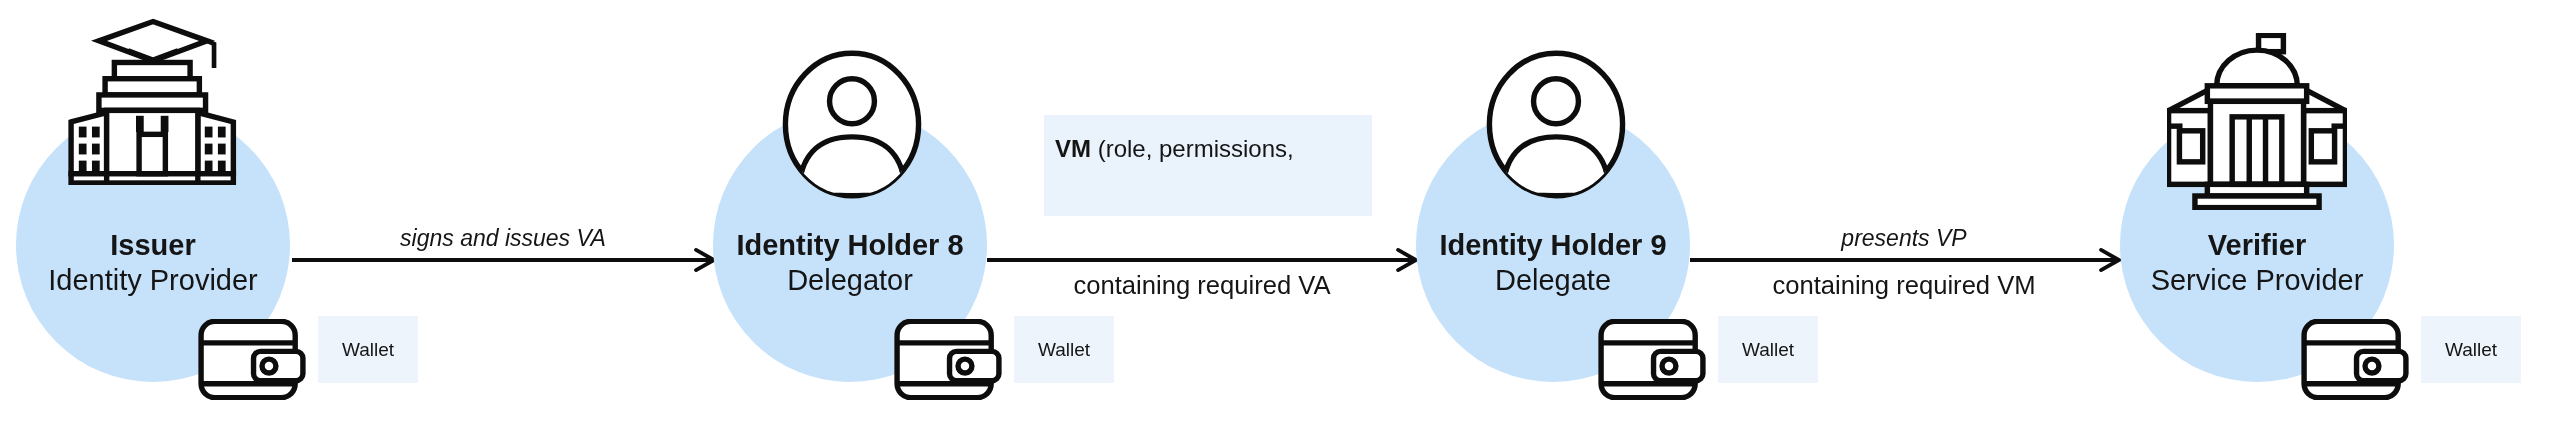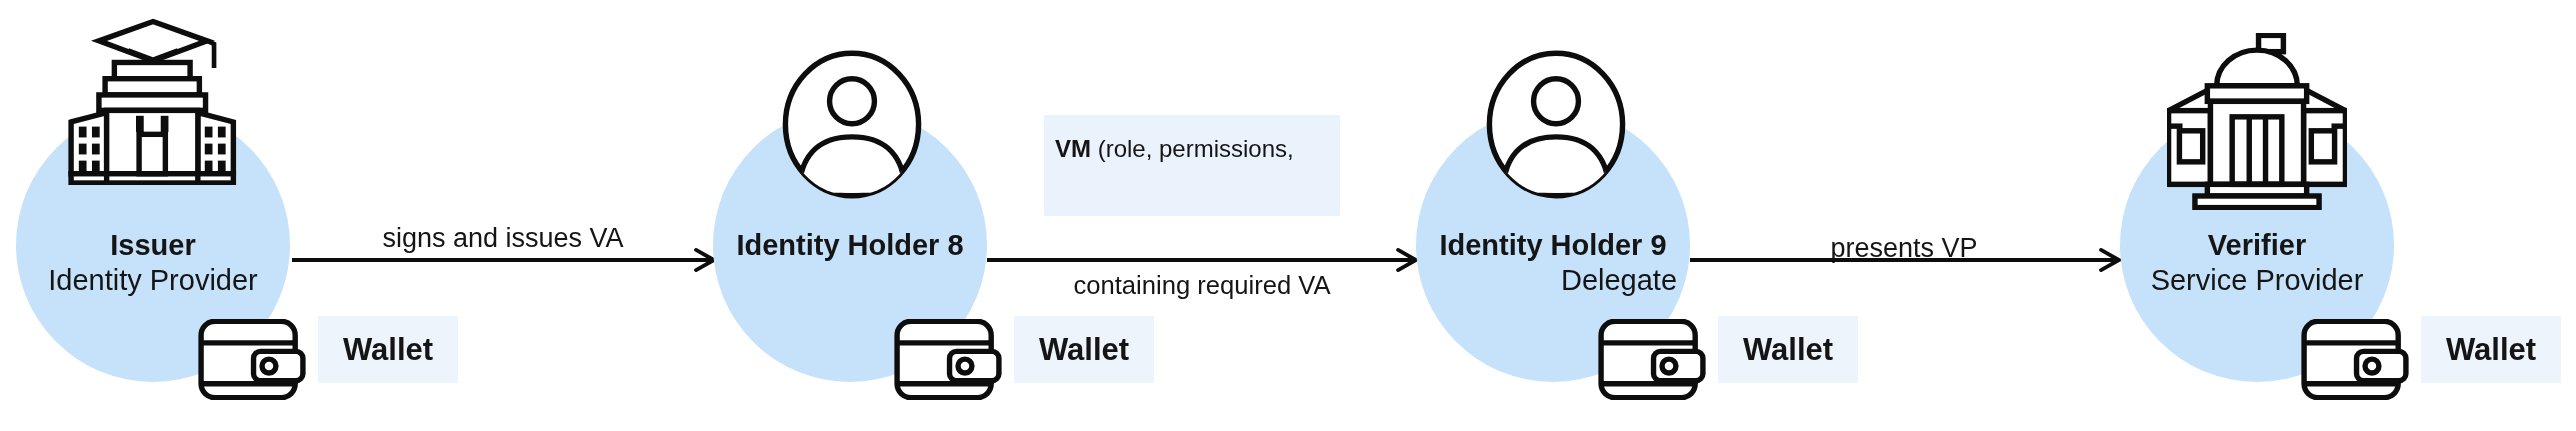--- a/index.html
+++ b/index.html
@@ -10,24 +10,24 @@
     --text:#151515;
   }
   html,body{margin:0;padding:0;background:#fff;}
   body{font-family:"Liberation Sans", sans-serif;color:var(--text);}
   .diagram{position:relative;width:2576px;height:432px;background:#fff;overflow:hidden;}
   .abs{position:absolute;}
   .circle{position:absolute;width:274px;height:274px;border-radius:50%;background:var(--node-circle);top:108px;}
   .node-title{position:absolute;width:356px;text-align:center;font-size:29px;font-weight:bold;line-height:33px;color:var(--text);}
   .node-sub{position:absolute;width:356px;text-align:center;font-size:29px;font-weight:normal;line-height:33px;color:var(--text);}
   .icon{position:absolute;}
-  .wallet-label{position:absolute;width:140px;height:67px;background:var(--wallet-bg);display:flex;align-items:center;justify-content:center;font-size:31px;font-weight:bold;color:var(--text);}
-  .arrow-label-top{position:absolute;transform:translateX(-50%);font-size:27px;line-height:31px;white-space:nowrap;color:var(--text);}
+  .wallet-label{position:absolute;width:100px;height:67px;background:var(--wallet-bg);display:flex;align-items:center;justify-content:center;font-size:19px;font-weight:normal;color:var(--text);}
+  .arrow-label-top{position:absolute;transform:translateX(-50%);font-size:23px;line-height:31px;white-space:nowrap;color:var(--text);font-style:italic;}
   .arrow-label-bottom{position:absolute;transform:translateX(-50%);font-size:25.6px;line-height:31px;white-space:nowrap;color:var(--text);text-align:right;}
-  .note{position:absolute;left:1044px;top:115px;width:296px;height:101px;background:var(--note-bg);box-sizing:border-box;padding:15.5px 9.3px 0 11px;font-size:24px;line-height:35px;color:var(--text);}
+  .note{position:absolute;left:1044px;top:115px;width:328px;height:101px;background:var(--note-bg);box-sizing:border-box;padding:15.5px 9.3px 0 11px;font-size:24px;line-height:35px;color:var(--text);}
   .note b{font-weight:bold;}
   svg{display:block;}
 </style>
 </head>
 <body>
 
 <div class="diagram">
 
   <div class="circle" style="left:16.3px"></div>
   <svg class="icon" style="left:68px;top:18px" width="170" height="167" viewBox="0 0 220 215">
@@ -87,20 +87,21 @@
     <defs>
         <clipPath id="pclip1">
           <ellipse cx="93" cy="96" rx="86" ry="92"></ellipse>
         </clipPath>
       </defs>
     <ellipse cx="93" cy="96" rx="86" ry="92" fill="#ffffff" stroke="#0d0d0d" stroke-width="7"></ellipse>
     <path d="M24,184 C26,128 58,112 93,112 C128,112 160,128 162,184" fill="#ffffff" stroke="#0d0d0d" stroke-width="7" clip-path="url(#pclip1)"></path>
     <circle cx="93" cy="66" r="29" fill="#ffffff" stroke="#0d0d0d" stroke-width="7"></circle>
   </svg>
   <div class="node-title" style="left:672px;top:229px">Identity Holder 8</div>
+  <div class="node-sub" style="left:672px;top:264px">Delegator</div>
   <svg class="icon" style="left:894px;top:319px" width="108" height="81" viewBox="0 0 140 105">
     <g fill="#ffffff" stroke="#0d0d0d" stroke-width="7">
       <rect x="4" y="3" width="122" height="99" rx="18"></rect>
       <line x1="4" y1="31" x2="126" y2="31"></line>
       <line x1="4" y1="84" x2="126" y2="84"></line>
       <rect x="72" y="42" width="64" height="38" rx="9"></rect>
       <circle cx="92" cy="61" r="9"></circle>
     </g>
   </svg>
   <div class="wallet-label" style="left:1014px;top:316px">Wallet</div>
@@ -120,37 +121,38 @@
     <defs>
         <clipPath id="pclip2">
           <ellipse cx="93" cy="96" rx="86" ry="92"></ellipse>
         </clipPath>
       </defs>
     <ellipse cx="93" cy="96" rx="86" ry="92" fill="#ffffff" stroke="#0d0d0d" stroke-width="7"></ellipse>
     <path d="M24,184 C26,128 58,112 93,112 C128,112 160,128 162,184" fill="#ffffff" stroke="#0d0d0d" stroke-width="7" clip-path="url(#pclip2)"></path>
     <circle cx="93" cy="66" r="29" fill="#ffffff" stroke="#0d0d0d" stroke-width="7"></circle>
   </svg>
   <div class="node-title" style="left:1375px;top:229px">Identity Holder 9</div>
-  <div class="node-sub" style="left:1441px;top:264px">Delegate</div>
+  <div class="node-sub" style="left:1375px;top:264px">Delegate</div>
   <svg class="icon" style="left:1598px;top:319px" width="108" height="81" viewBox="0 0 140 105">
     <g fill="#ffffff" stroke="#0d0d0d" stroke-width="7">
       <rect x="4" y="3" width="122" height="99" rx="18"></rect>
       <line x1="4" y1="31" x2="126" y2="31"></line>
       <line x1="4" y1="84" x2="126" y2="84"></line>
       <rect x="72" y="42" width="64" height="38" rx="9"></rect>
       <circle cx="92" cy="61" r="9"></circle>
     </g>
   </svg>
   <div class="wallet-label" style="left:1718px;top:316px">Wallet</div>
 
-  <div class="arrow-label-top" style="left:1904px;top:233px">presents VP</div>
+  <div class="arrow-label-top" style="left:1904px;top:223px">presents VP</div>
   <svg class="abs" style="left:1690px;top:246px" width="432" height="28" viewBox="0 0 557 36">
     <line x1="0" y1="18" x2="552" y2="18" stroke="#0d0d0d" stroke-width="5"></line>
     <path d="M530,5 L553,18 L530,31" fill="none" stroke="#0d0d0d" stroke-width="5" stroke-linecap="round"></path>
   </svg>
+  <div class="arrow-label-bottom" style="left:1904px;top:270px">containing required VM</div>
 
   <div class="circle" style="left:2120px"></div>
   <svg class="icon" style="left:2167px;top:33px" width="180" height="177" viewBox="0 0 232 228">
     <g fill="#ffffff" stroke="#0d0d0d" stroke-width="7" stroke-linejoin="miter">
       <rect x="118" y="3" width="32" height="21"></rect>
       <line x1="118" y1="24" x2="118" y2="44"></line>
       <path d="M64,68 A52,46 0 0 1 168,68 Z"></path>
       <rect x="52" y="68" width="128" height="20"></rect>
       <line x1="52" y1="74" x2="2" y2="100"></line>
       <line x1="180" y1="74" x2="230" y2="100"></line>

